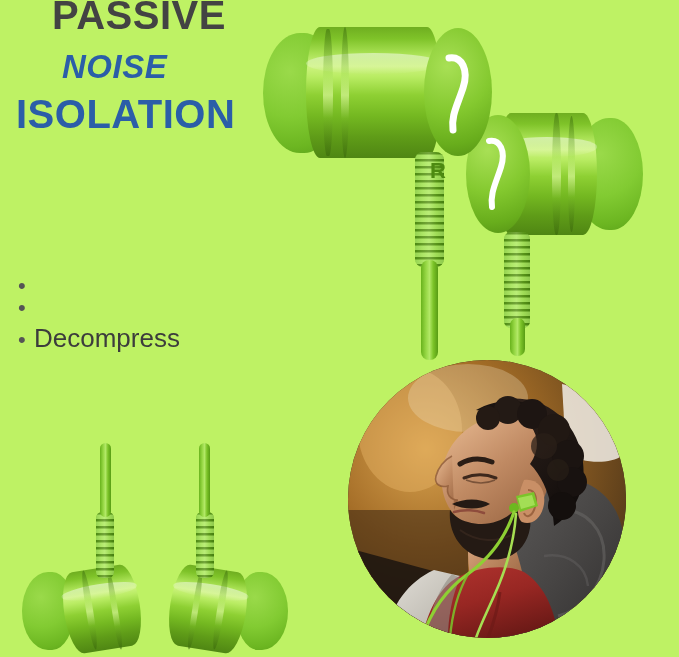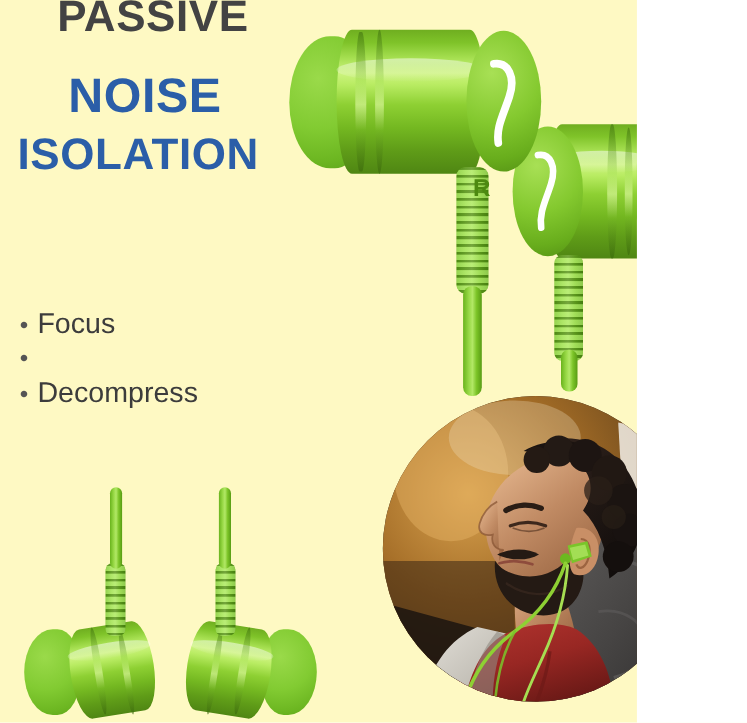--- a/index.html
+++ b/index.html
@@ -2,23 +2,23 @@
 <html><head>
 <meta charset="utf-8">
 <style>
   html, body {
     margin: 0;
     padding: 0;
     background: #ffffff;
   }
   #page {
     position: relative;
-    width: 579px;
+    width: 679px;
     height: 657px;
-    background: #fef9c3;
+    background: #bef264;
     overflow: hidden;
     font-family: "Liberation Sans", sans-serif;
   }
 
   
   .headline {
     position: absolute;
     left: 14px;
     top: -6px;
     width: 270px;
@@ -29,24 +29,25 @@
     letter-spacing: 0.5px;
     line-height: 1.06;
     white-space: nowrap;
   }
   .hl-passive {
     font-size: 40px;
     color: #434343;
     margin-left: 38px;
   }
   .hl-noise {
-    font-size: 44px;
+    font-size: 33px;
     color: #2B5EA8;
     margin-left: 48px;
-    margin-top: 29px;
+    margin-top: 14px;
+    font-style: italic;
   }
   .hl-isolation {
     font-size: 40px;
     color: #2B5EA8;
     margin-left: 2px;
     margin-top: 8px;
   }
 
   
   .benefits {
@@ -178,21 +179,20 @@
 
   <div class="headline">
     <span class="headline-line hl-passive">PASSIVE</span>
     <span class="headline-line hl-noise">NOISE</span>
     <span class="headline-line hl-isolation">ISOLATION</span>
   </div>
 
   <ul class="benefits">
     <li class="benefit-item">
       <span class="benefit-bullet">•</span>
-      <span>Focus</span>
     </li>
     <li class="benefit-item">
       <span class="benefit-bullet">•</span>
     </li>
     <li class="benefit-item">
       <span class="benefit-bullet">•</span>
       <span>Decompress</span>
     </li>
   </ul>
 

